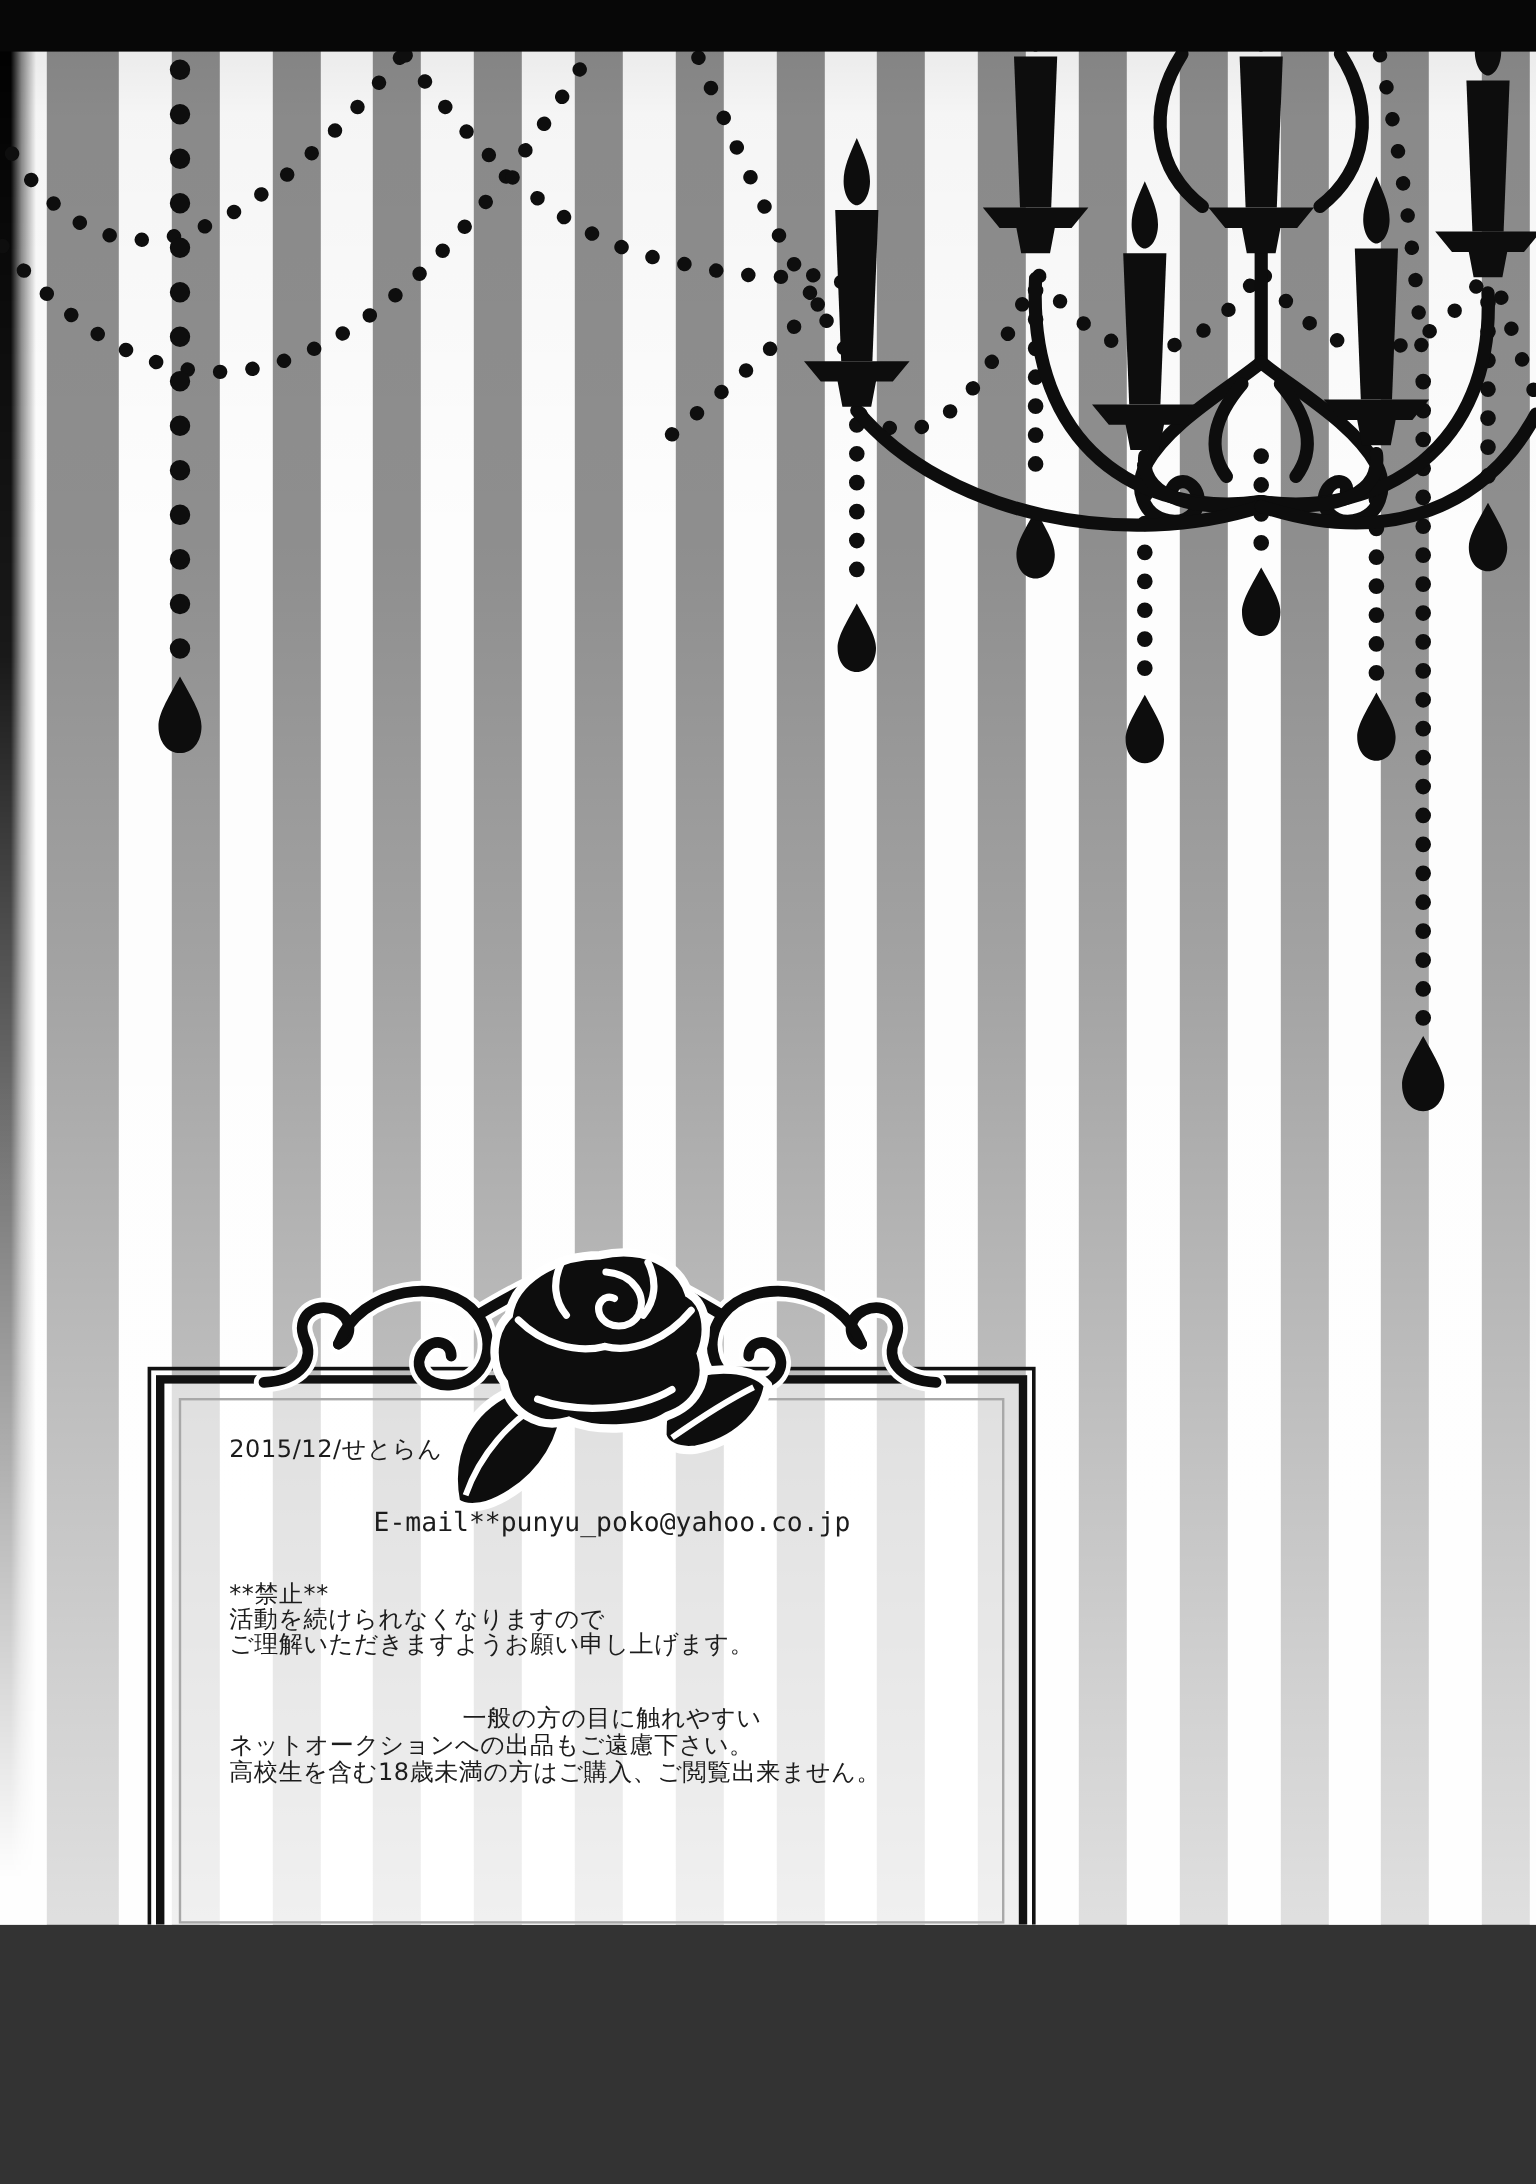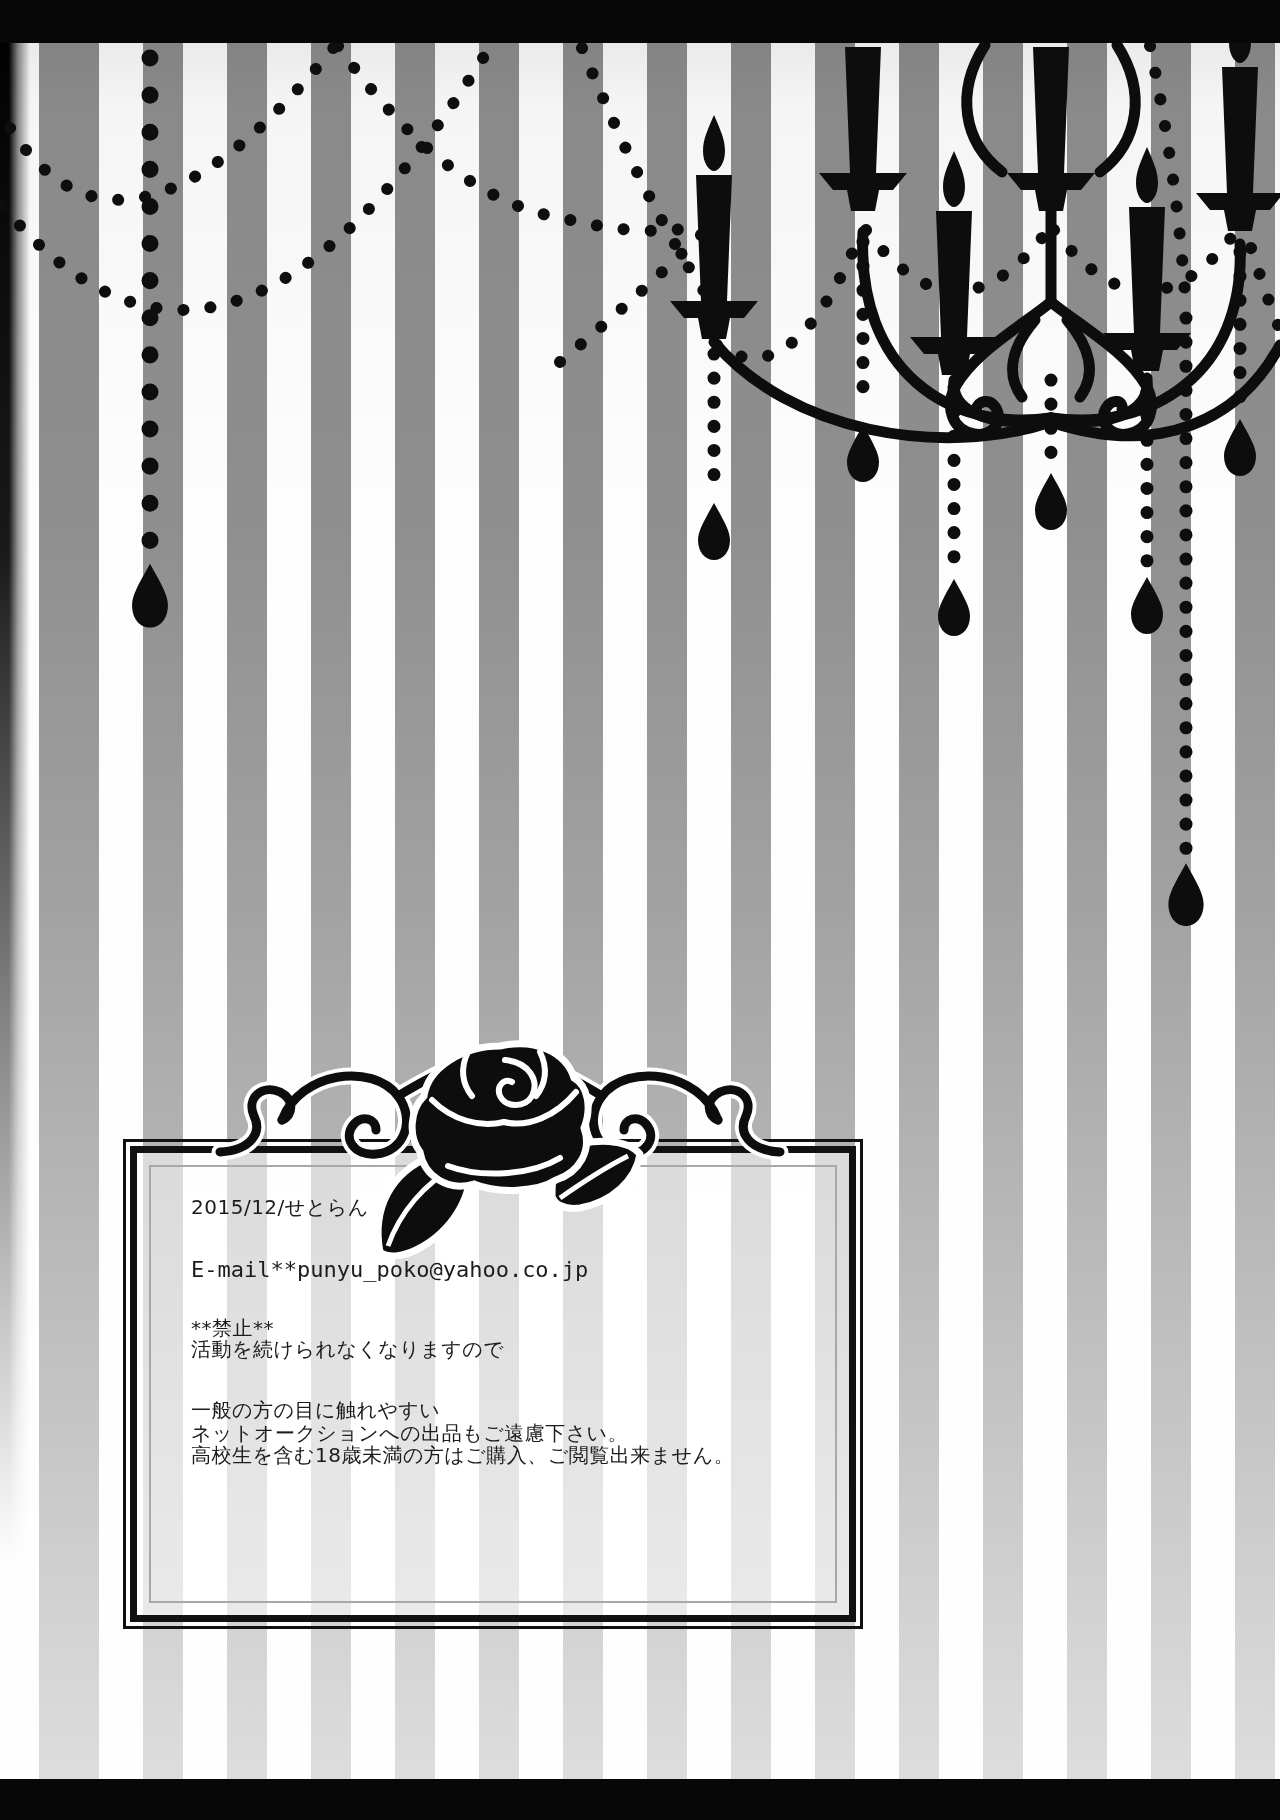--- a/index.html
+++ b/index.html
@@ -1,17 +1,17 @@
 <!DOCTYPE html>
 <html><head>
 <meta charset="utf-8">
 <style>
   html,body{margin:0;padding:0;background:#333;}
   #page{
-    position:relative;width:1280px;height:1820px;overflow:hidden;
+    position:relative;width:1280px;height:1604px;overflow:hidden;
     background-color:#fdfdfd;
     background-image:repeating-linear-gradient(90deg,#8e8e8e 0 40px,#fdfdfd 40px 84px);
     background-position:59px 0;
     font-family:"DejaVu Sans",sans-serif;
   }
   
   #fade{
     position:absolute;inset:0;z-index:1;pointer-events:none;
     background:linear-gradient(180deg,
       rgba(0,0,0,0.10) 0%, rgba(0,0,0,0.03) 6%,
@@ -41,21 +41,21 @@
   #panel-inner-line{
     position:absolute;left:12px;top:12px;right:12px;bottom:12px;
     border:2px solid #a8a8a8;pointer-events:none;
   }
   #panel-text{
     position:absolute;left:0;top:0;right:0;bottom:0;
     padding:44px 20px 0 54px;color:#1c1c1c;
   }
   .jp{font:20px/21px "DejaVu Sans",sans-serif;letter-spacing:0.5px;white-space:nowrap;}
   .mono{font:22px/25px "DejaVu Sans Mono",monospace;white-space:nowrap;}
-  .gap-lg{margin-top:39px;}
+  .gap-lg{margin-top:39px;text-align:center;}
   .gap-md{margin-top:36px;}
   .gap-sm{margin-top:0;}
   .auction{line-height:23px;}
   #decor-svg{position:absolute;left:0;top:0;z-index:3;pointer-events:none;}
 </style>
 </head>
 <body>
 
 <div id="page">
   <div id="fade"></div>
@@ -63,20 +63,21 @@
   <div id="topbar" class="bar"></div>
   <div id="bottombar" class="bar"></div>
 
   <div id="panel">
     <div id="panel-inner-line"></div>
     <div id="panel-text">
       <div class="jp">2015/12/せとらん</div>
       <div class="mono gap-lg">E-mail**punyu_poko@yahoo.co.jp</div>
       <div class="jp gap-md">**禁止**</div>
       <div class="jp">活動を続けられなくなりますので</div>
+      <div class="jp">ご理解いただきますようお願い申し上げます。</div>
       <div class="jp auction gap-lg">一般の方の目に触れやすい</div>
       <div class="jp auction">ネットオークションへの出品もご遠慮下さい。</div>
       <div class="jp gap-sm">高校生を含む18歳未満の方はご購入、ご閲覧出来ません。</div>
     </div>
   </div>
 
   <svg id="decor-svg" width="1280" height="1820" viewBox="0 0 1280 1820">
     <defs>
       <g id="candle" fill="#0d0d0d">
         <path d="M0,0 C6,14 11,24 11,36 C11,48 5,56 0,56 C-5,56 -11,48 -11,36 C-11,24 -6,14 0,0 Z"></path>

